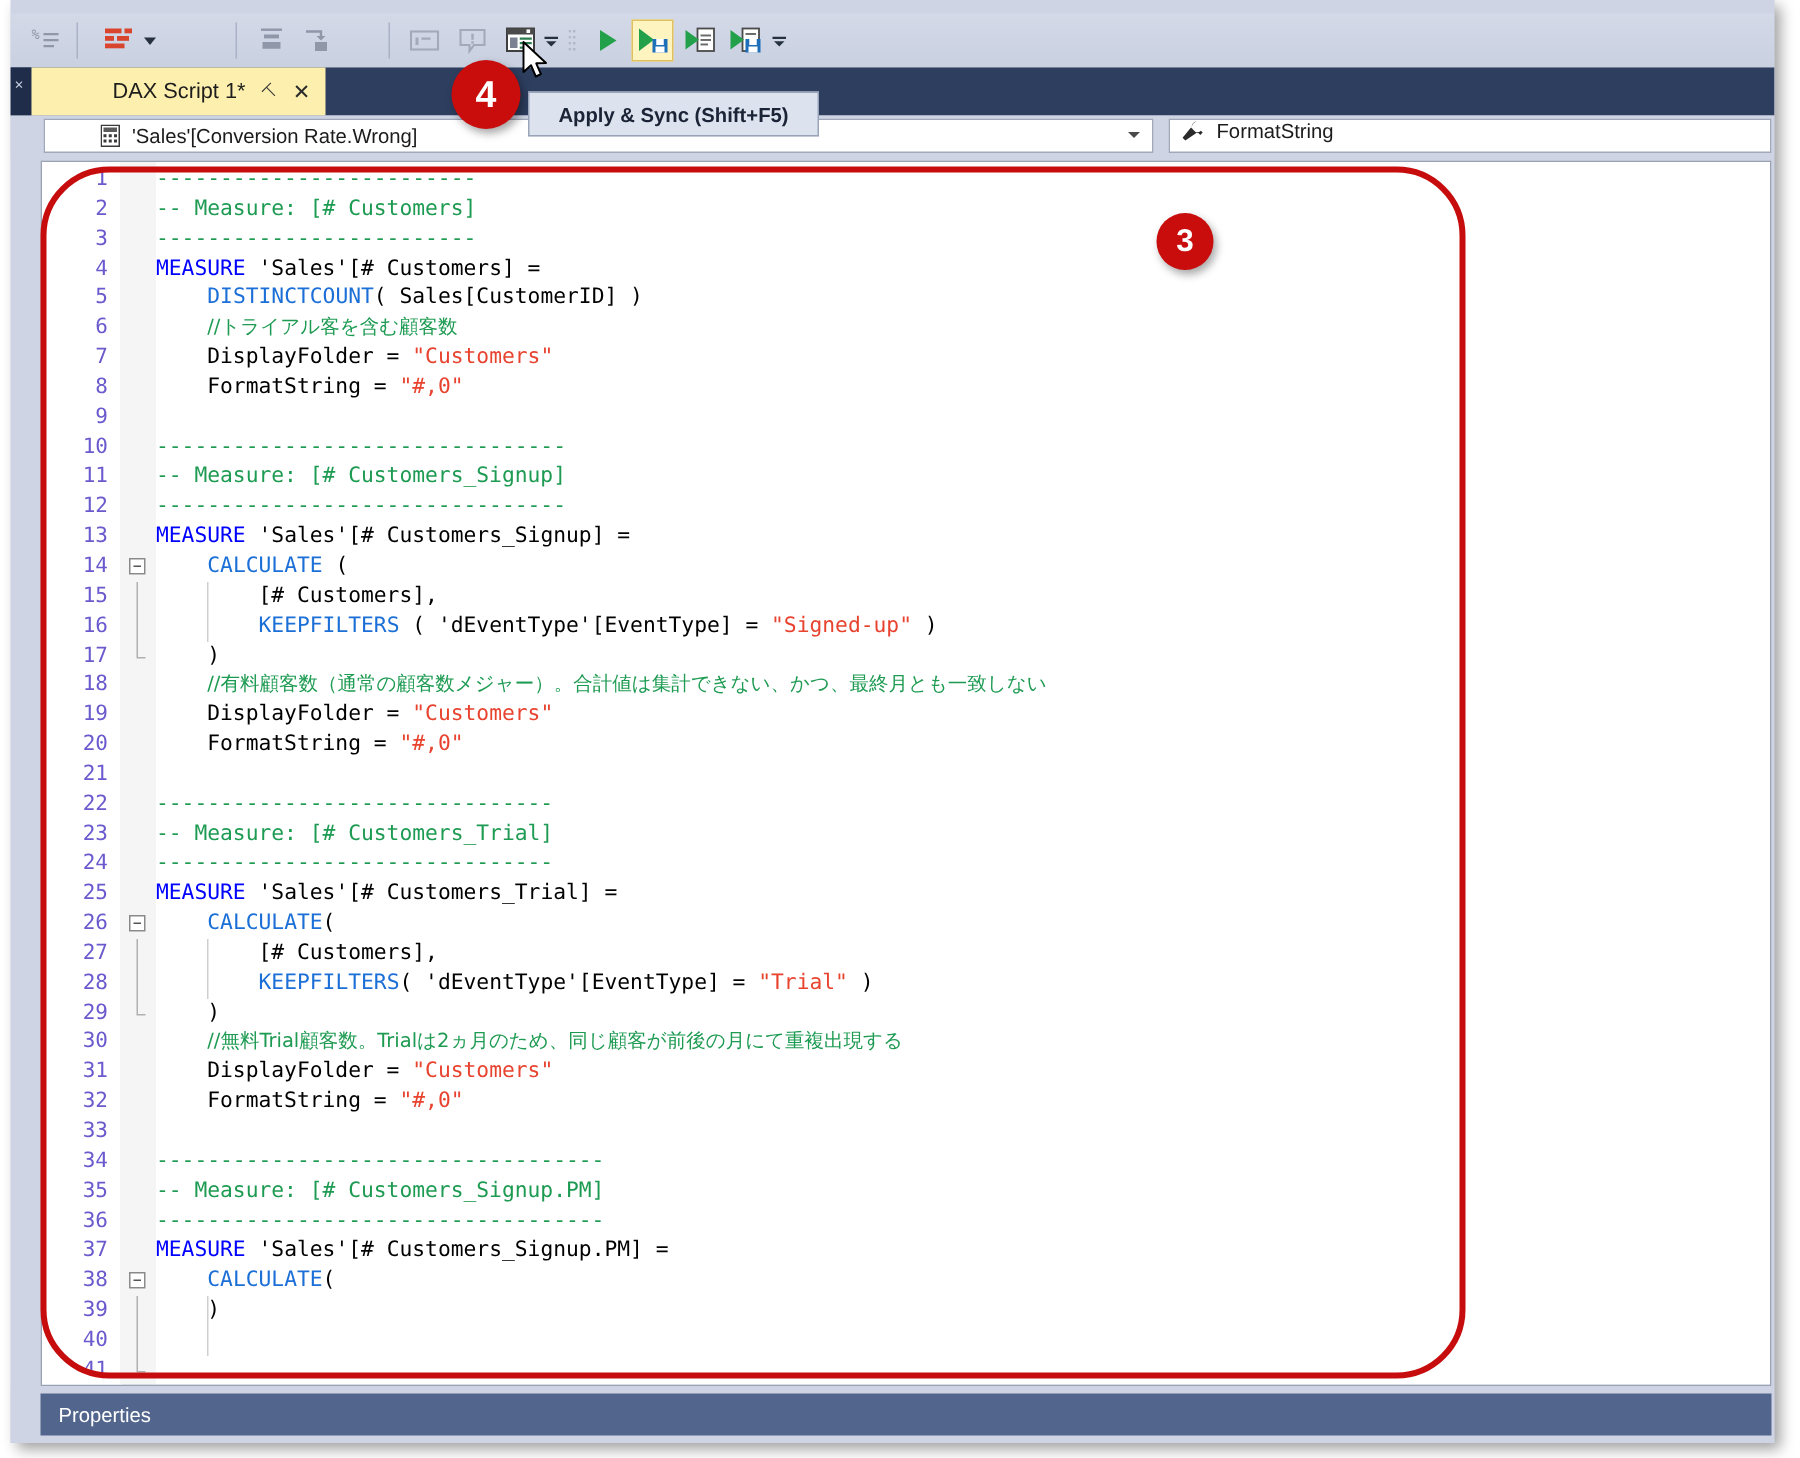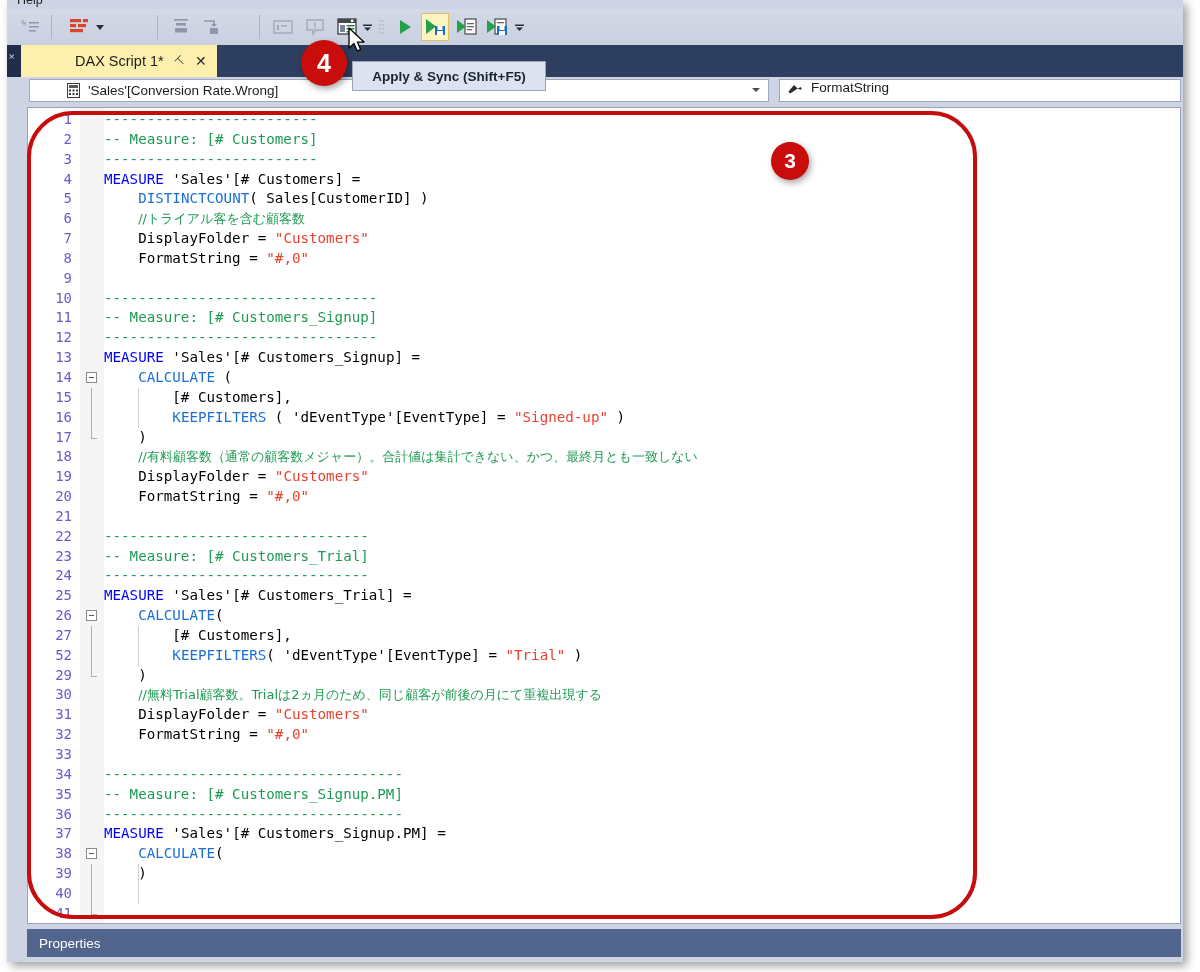--- a/index.html
+++ b/index.html
@@ -333,23 +333,20 @@
     left: 347px; top: 27px;
     pointer-events: none;
   }
 </style>
 </head>
 <body>
 
 <div id="root">
   <div class="app-window">
 
-    <div class="menu-strip">
-      <div class="menu-help">Help</div>
-    </div>
 
     <div class="toolbar">
       <div class="tb-sep" style="left:44px"></div>
       <div class="tb-sep" style="left:150px"></div>
       <div class="tb-sep" style="left:252px"></div>
 
       <div class="tb-btn" style="left:10px">
         <svg width="20" height="20" viewBox="0 0 20 20">
           <text x="0" y="9" font-size="9" fill="#9097a8" font-family="DejaVu Sans Mono, monospace">%</text>
           <rect x="8" y="5" width="10" height="1.5" fill="#9097a8"></rect>
@@ -599,21 +596,21 @@
           <div class="gline">
             <div class="ln">25</div>
           </div>
           <div class="gline">
             <div class="ln">26</div>
           </div>
           <div class="gline">
             <div class="ln">27</div>
           </div>
           <div class="gline">
-            <div class="ln">52</div>
+            <div class="ln">28</div>
           </div>
           <div class="gline">
             <div class="ln">29</div>
           </div>
           <div class="gline">
             <div class="ln">30</div>
           </div>
           <div class="gline">
             <div class="ln">31</div>
           </div>

